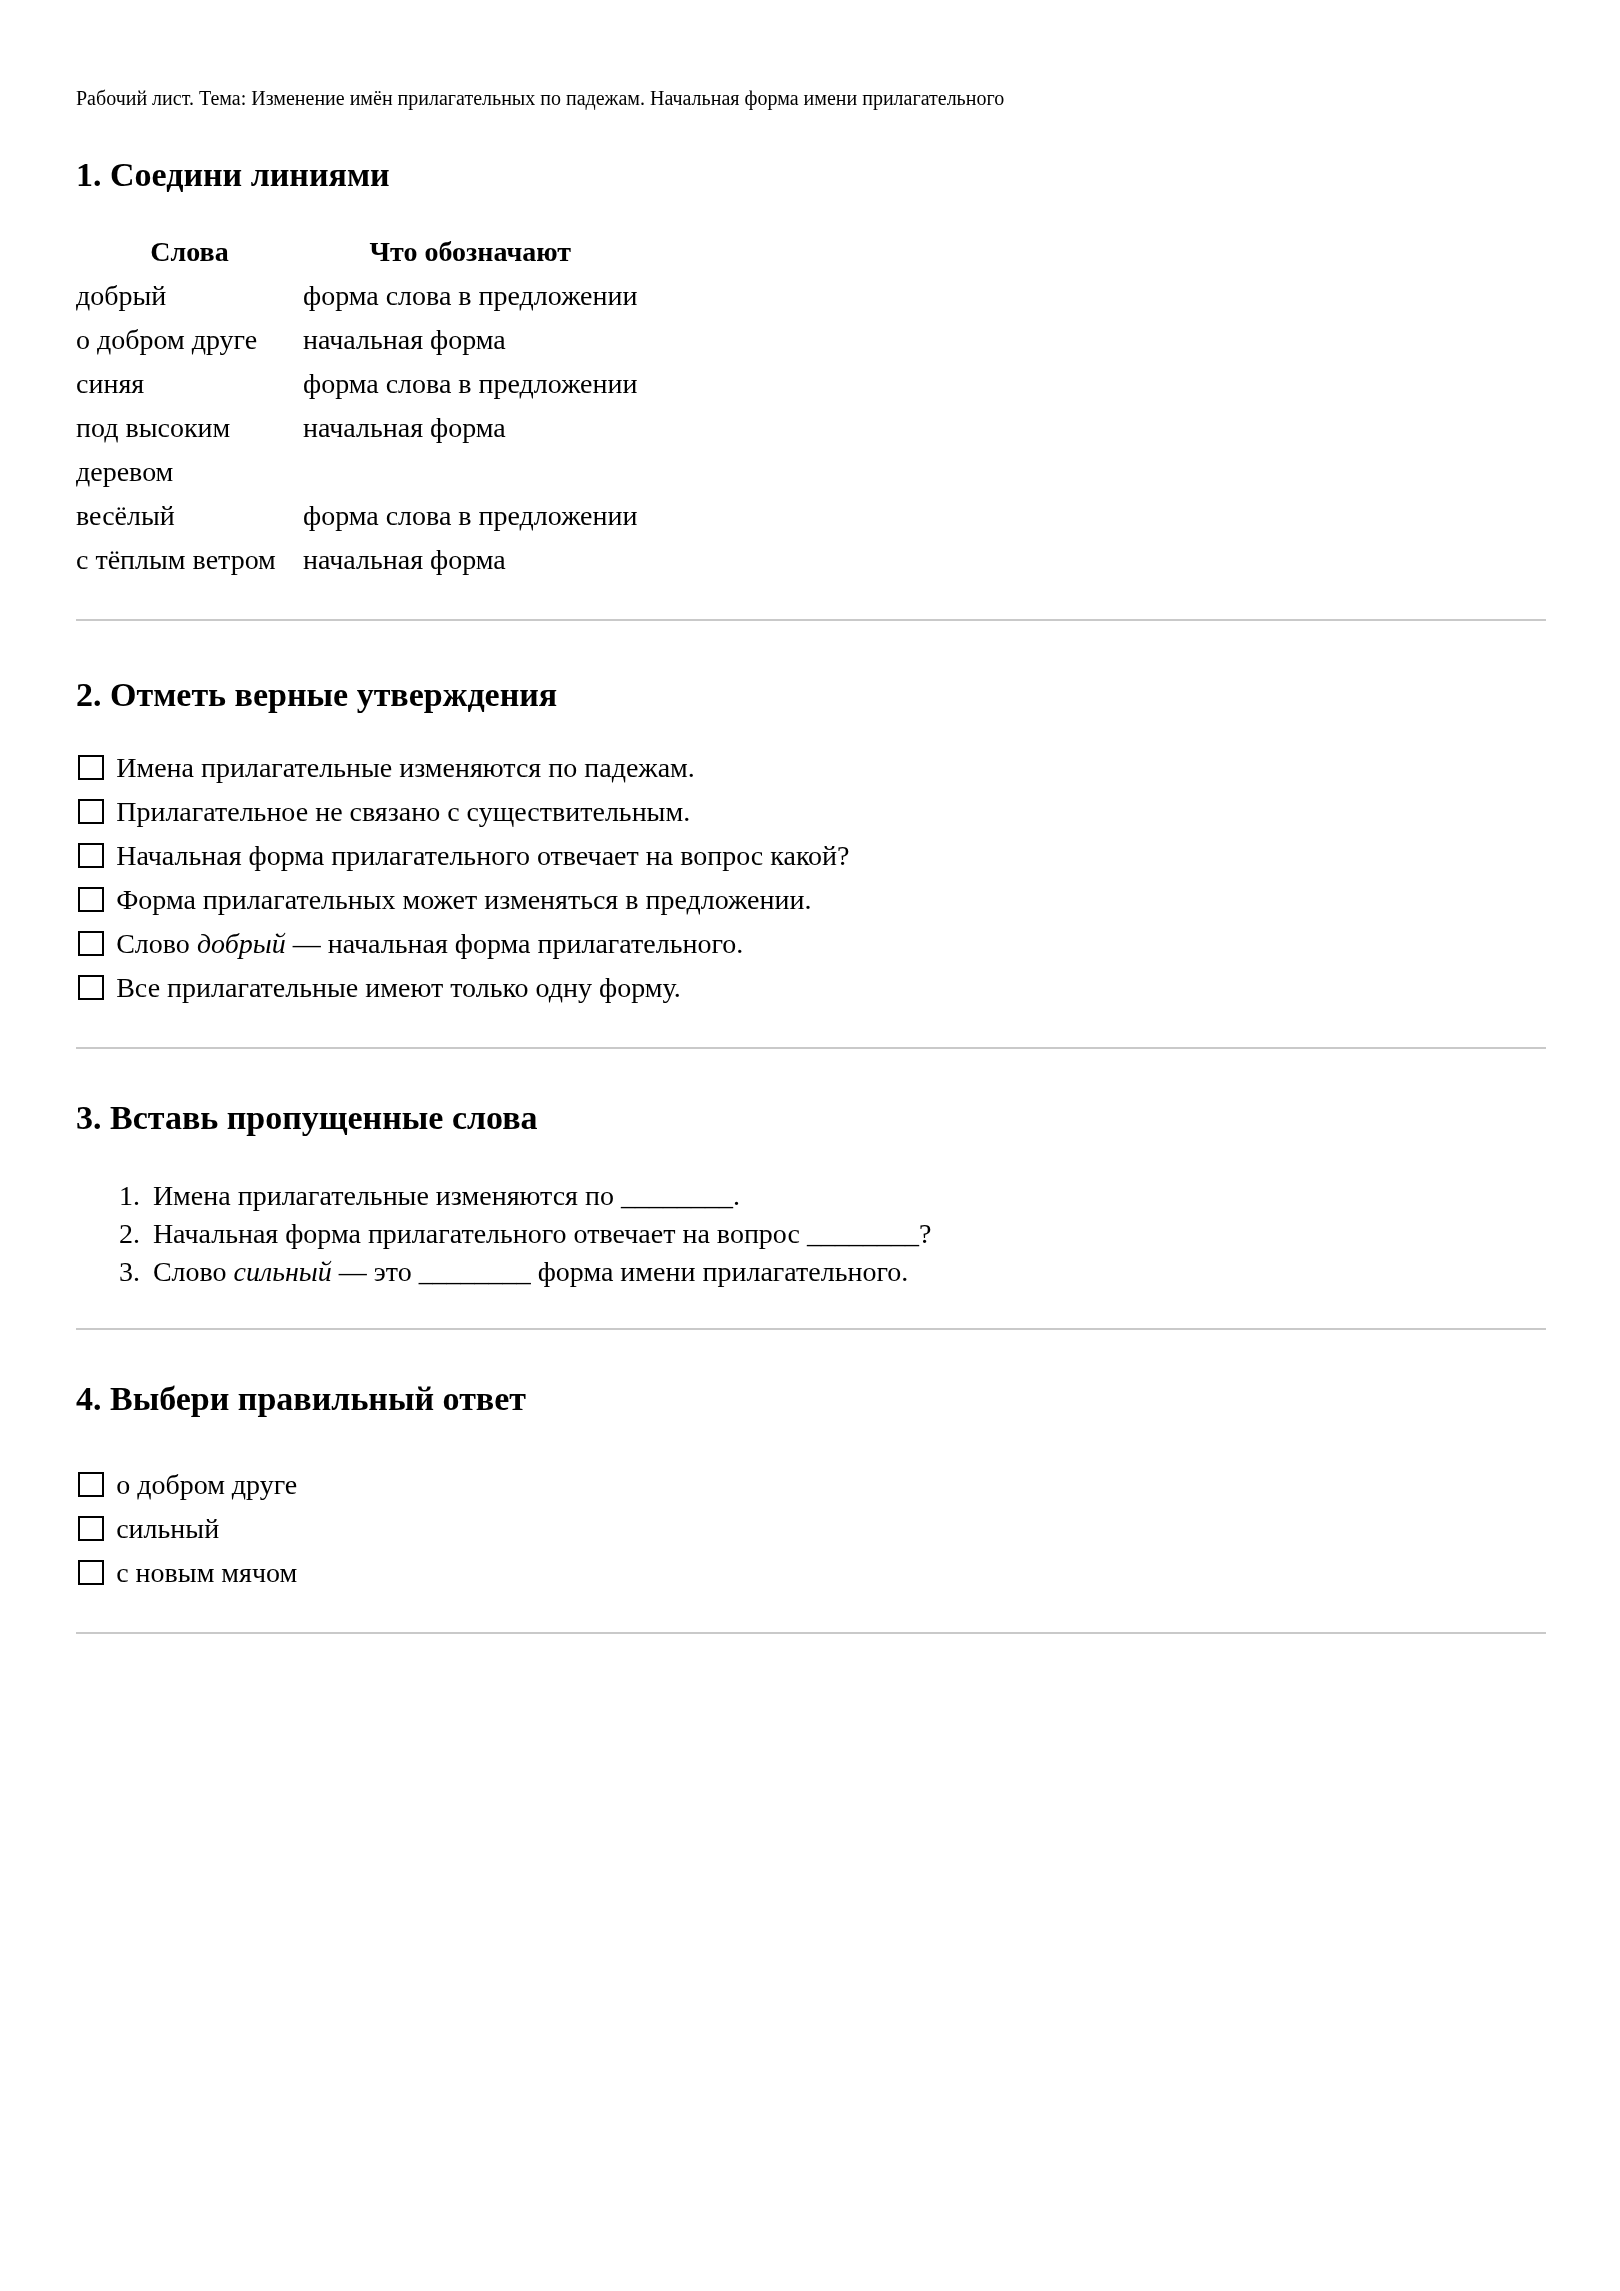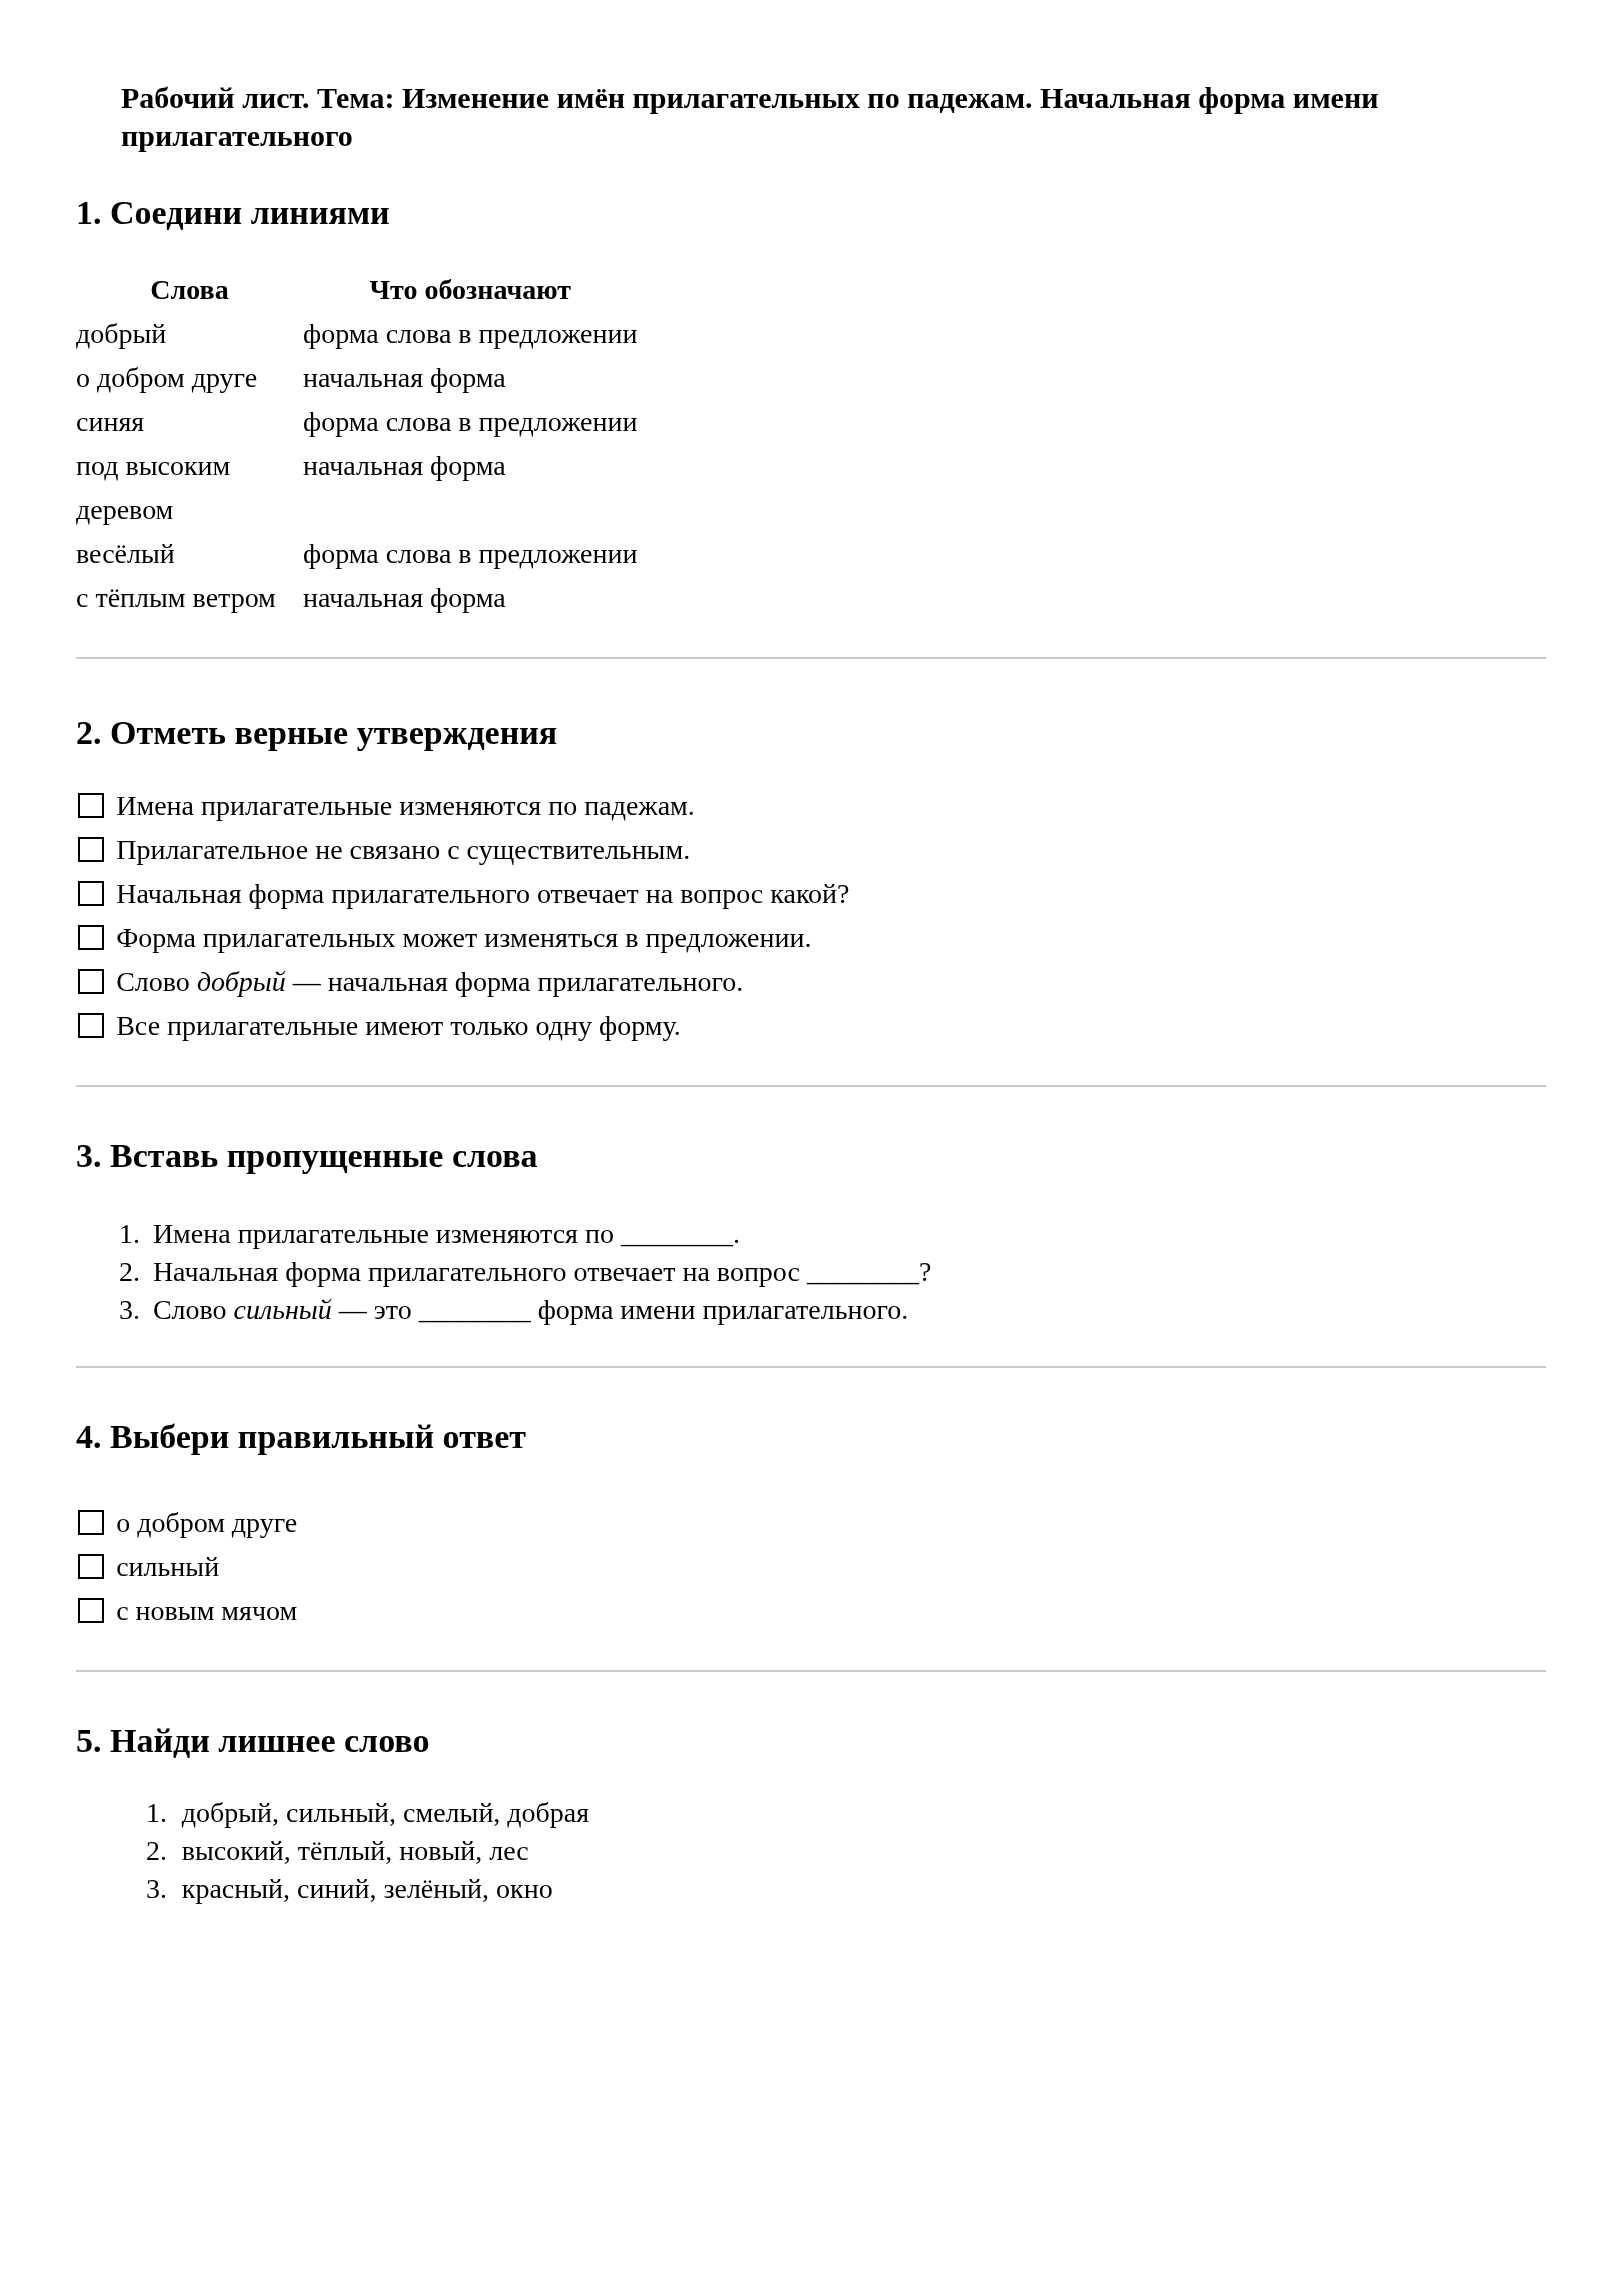--- a/index.html
+++ b/index.html
@@ -12,24 +12,23 @@
     font-size: 28px;
     overflow: hidden;
   }
   .page {
     width: 1620px; height: 2292px;
     padding: 0 74px 0 76px;
   }
   .title {
     margin-top: 79px;
     max-width: 1382px;
-    font-size: 30px;
-    font-weight: bold;
+    font-size: 20px;
+    font-weight: normal;
     line-height: 38px;
-    margin-left: 45px;
   }
   .sec-heading {
     font-size: 34px;
     font-weight: bold;
     line-height: 38px;
   }
   hr.divider {
     border: none;
     height: 2px;
     background: #c9c9c9;
@@ -181,23 +180,15 @@
       </div>
       <div class="cb-row">
         <span class="cb-box"></span>
         <span>с новым мячом</span>
       </div>
     </div>
   </div>
 
   <hr class="divider hr-4">
 
-  <div>
-    <div class="sec-heading h-s5">5. Найди лишнее слово</div>
-    <ol class="odd-list">
-      <li>добрый, сильный, смелый, добрая</li>
-      <li>высокий, тёплый, новый, лес</li>
-      <li>красный, синий, зелёный, окно</li>
-    </ol>
-  </div>
 
 </div>
 
 
 </body></html>

